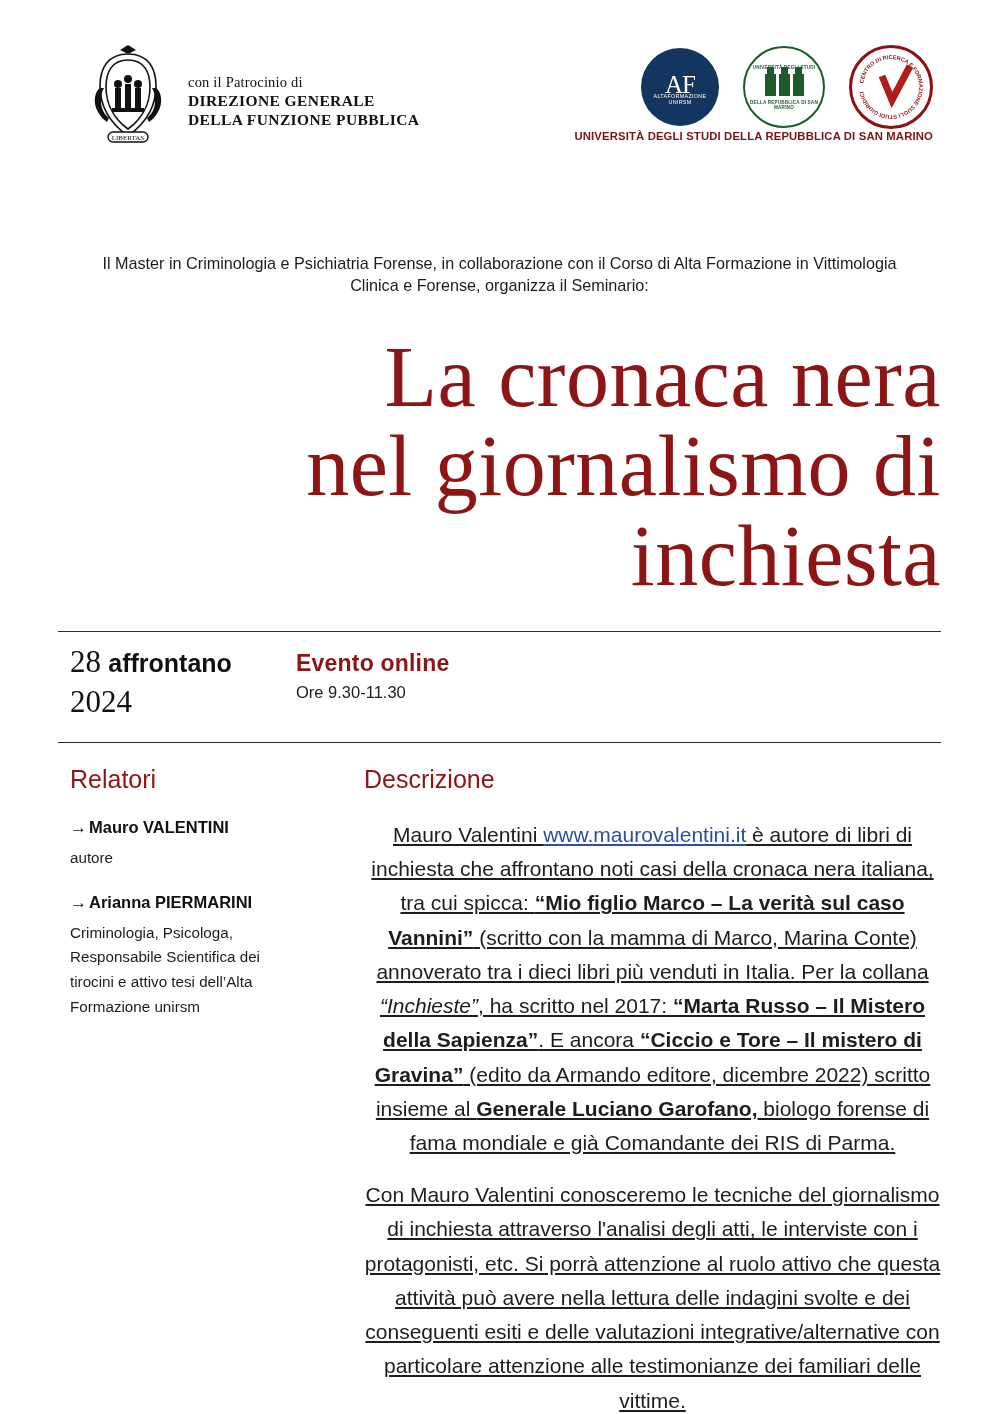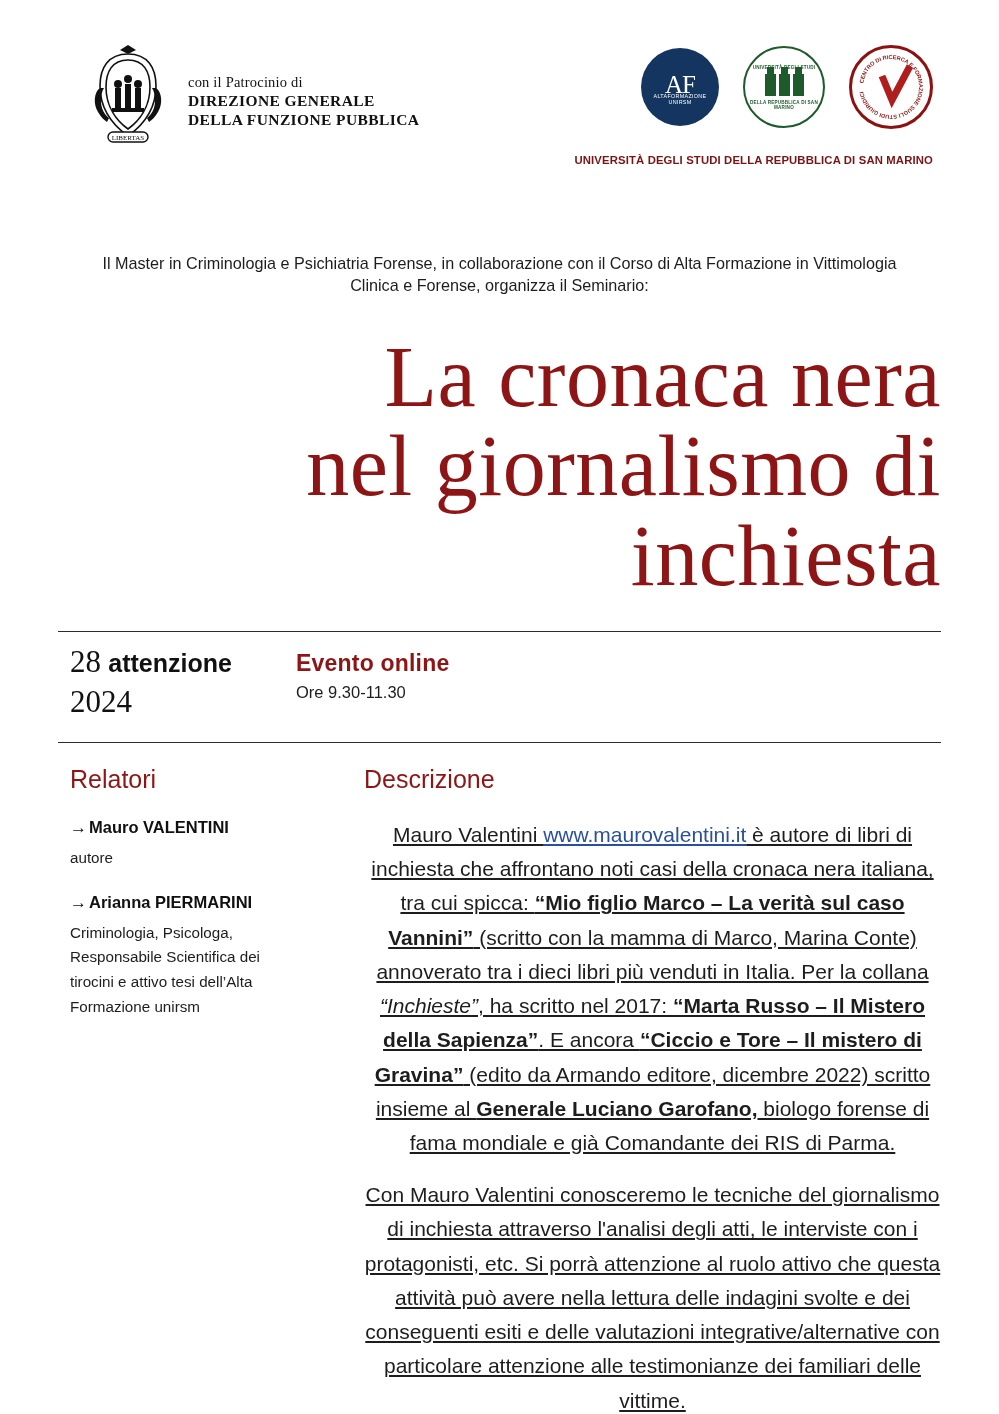--- a/index.html
+++ b/index.html
@@ -67,21 +67,21 @@
     margin-right: 8px;
     justify-content: space-between;
   }
   .logos-row {
     display: flex;
     align-items: center;
     gap: 24px;
     height: 86px;
   }
   .unirsm-caption {
-    margin-top: 24px;
+    margin-top: 0;
     font-size: 11.3px;
     font-weight: bold;
     color: #7a1414;
     letter-spacing: .15px;
   }
 
   .logo-circle {
     width: 78px;
     height: 78px;
     border-radius: 50%;
@@ -405,21 +405,21 @@
     <div>nel giornalismo di</div>
     <div>inchiesta</div>
   </div>
 
   <hr class="rule rule-top">
 
   <div class="datebar">
     <div class="date-col">
       <div class="date-line1">
         <span class="day">28</span>
-        <span class="month">attenzione</span>
+        <span class="month">affrontano</span>
       </div>
       <div class="date-year">2024</div>
     </div>
     <div class="event-col">
       <div class="event-title">Evento online</div>
       <div class="event-time">Ore 9.30-11.30</div>
     </div>
   </div>
 
   <hr class="rule rule-mid">

